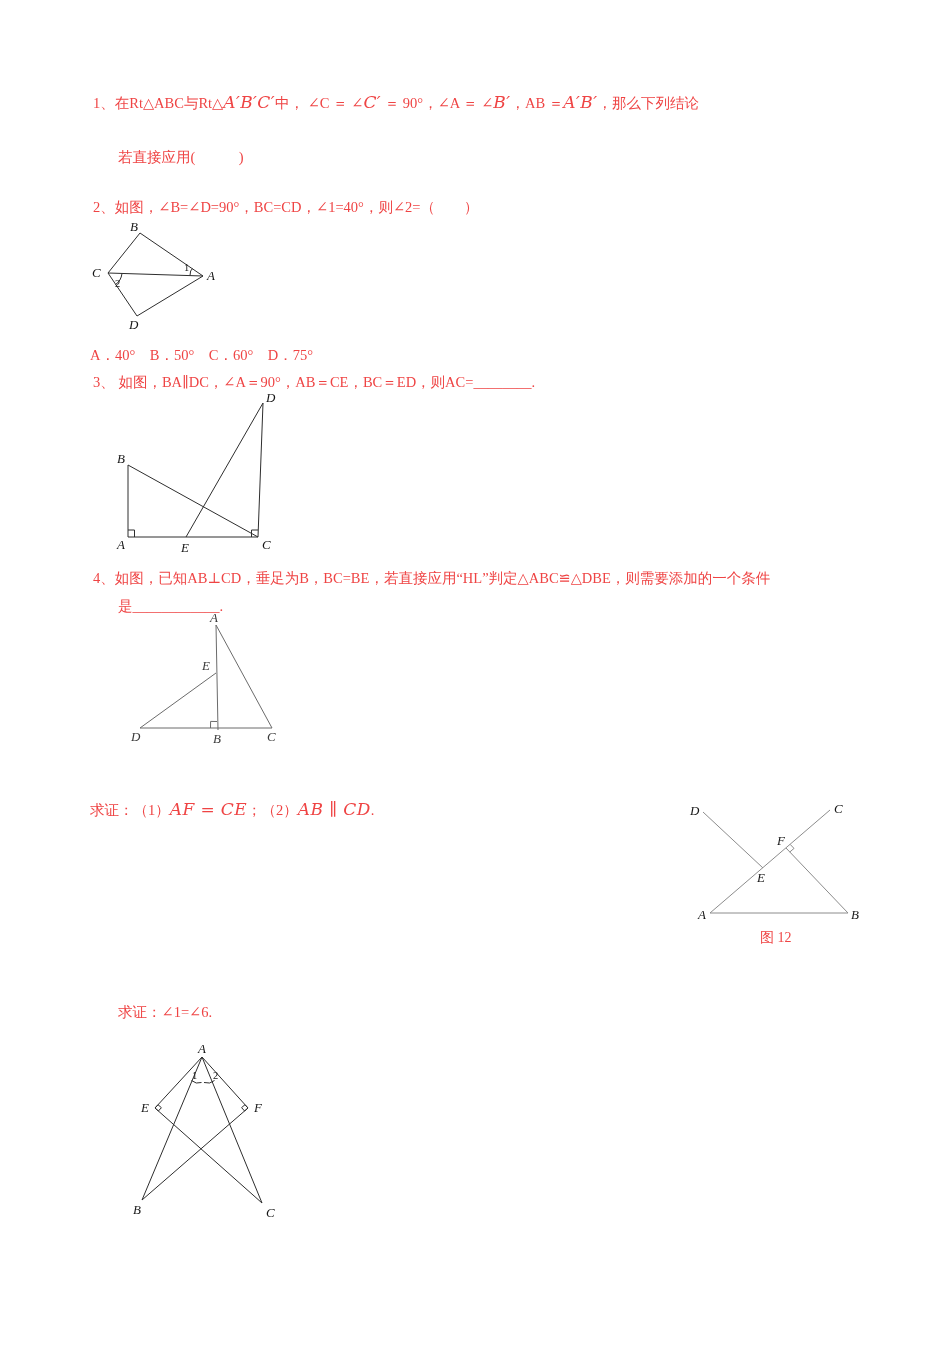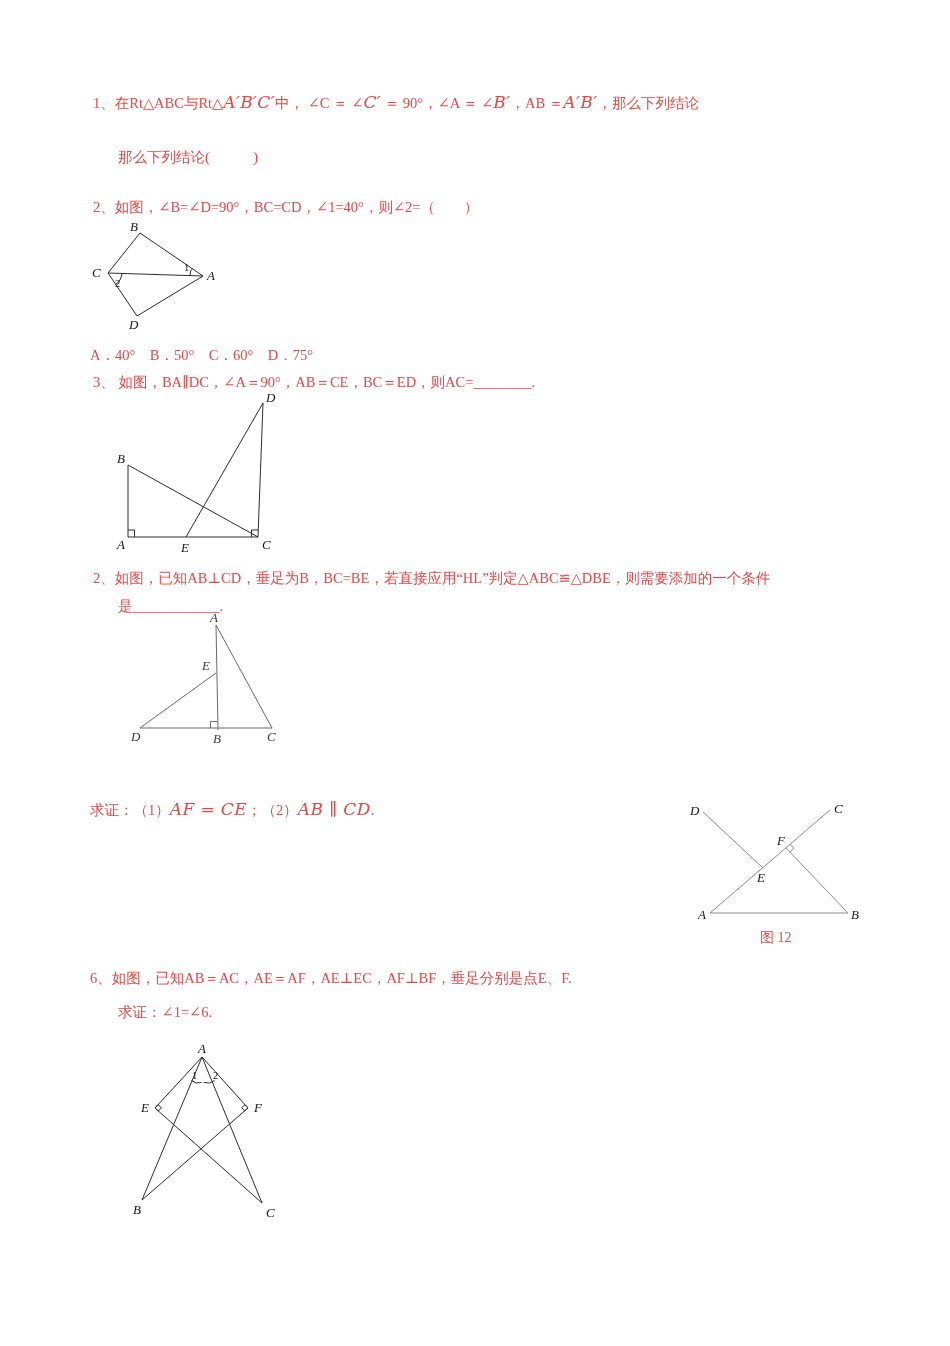--- a/index.html
+++ b/index.html
@@ -13,21 +13,21 @@
   .fig-svg text{font-size:13px;font-style:italic;fill:#161616;font-family:"Liberation Serif","DejaVu Serif",serif;}
   .fig-svg text.num{font-size:10.5px;font-style:normal;}
   .fig-svg text.soft{fill:#3a3a3a;}
 </style>
 </head>
 <body>
 
 <div class="page">
 
   <div class="line" style="left:93px;top:90px"><span>1、在Rt△ABC与Rt△</span><span class="m">A′B′C′</span><span>中， ∠C ＝ ∠</span><span class="m">C′</span><span> ＝ 90°，∠A ＝ ∠</span><span class="m">B′</span><span>，AB ＝</span><span class="m">A′B′</span><span>，那么下列结论</span></div>
-  <div class="line" style="left:118px;top:147px">那么下列结论(　　　)</div>
+  <div class="line" style="left:118px;top:147px">若直接应用(　　　)</div>
 
   <div class="line" style="left:93px;top:197px">2、如图，∠B=∠D=90°，BC=CD，∠1=40°，则∠2=（　　）</div>
 
   <svg class="fig-svg" style="left:85px;top:218px" width="145" height="122" viewBox="0 0 145 122">
     <g stroke="#2e2e2e">
       <line x1="55" y1="15" x2="23" y2="55"></line>
       <line x1="55" y1="15" x2="118" y2="58"></line>
       <line x1="23" y1="55" x2="118" y2="58"></line>
       <line x1="23" y1="55" x2="52" y2="98"></line>
       <line x1="52" y1="98" x2="118" y2="58"></line>
@@ -56,21 +56,21 @@
       <path d="M 18 140 L 24.5 140 L 24.5 147"></path>
       <path d="M 141.5 147 L 141.5 140 L 148 140"></path>
     </g>
     <text x="156" y="12">D</text>
     <text x="7" y="73">B</text>
     <text x="7" y="159">A</text>
     <text x="71" y="162">E</text>
     <text x="152" y="159">C</text>
   </svg>
 
-  <div class="line" style="left:93px;top:568px">2、如图，已知AB⊥CD，垂足为B，BC=BE，若直接应用“HL”判定△ABC≌△DBE，则需要添加的一个条件</div>
+  <div class="line" style="left:93px;top:568px">4、如图，已知AB⊥CD，垂足为B，BC=BE，若直接应用“HL”判定△ABC≌△DBE，则需要添加的一个条件</div>
   <div class="line" style="left:118px;top:596px">是____________.</div>
 
   <svg class="fig-svg" style="left:125px;top:612px" width="165" height="135" viewBox="0 0 165 135">
     <g stroke="#6b6b6b">
       <line x1="15" y1="116" x2="147" y2="116"></line>
       <line x1="91" y1="13" x2="93" y2="118"></line>
       <line x1="91" y1="13" x2="147" y2="116"></line>
       <line x1="15" y1="116" x2="91" y2="61"></line>
       <path d="M 92 109.5 L 85.6 109.4 L 85.5 116"></path>
     </g>
@@ -94,21 +94,20 @@
     <text x="5" y="17">D</text>
     <text x="149" y="15">C</text>
     <text x="92" y="47">F</text>
     <text x="72" y="84">E</text>
     <text x="13" y="121">A</text>
     <text x="166" y="121">B</text>
   </svg>
 
   <div class="caption" style="left:760px;top:929px">图 12</div>
 
-  <div class="line" style="left:90px;top:968px">6、如图，已知AB＝AC，AE＝AF，AE⊥EC，AF⊥BF，垂足分别是点E、F.</div>
   <div class="line" style="left:118px;top:1002px">求证：∠1=∠6.</div>
 
   <svg class="fig-svg" style="left:120px;top:1042px" width="175" height="190" viewBox="0 0 175 190">
     <g stroke="#2e2e2e">
       <line x1="82" y1="15" x2="35" y2="66"></line>
       <line x1="82" y1="15" x2="128" y2="66"></line>
       <line x1="82" y1="15" x2="22" y2="158"></line>
       <line x1="82" y1="15" x2="142" y2="161"></line>
       <line x1="35" y1="66" x2="142" y2="161"></line>
       <line x1="128" y1="66" x2="22" y2="158"></line>

